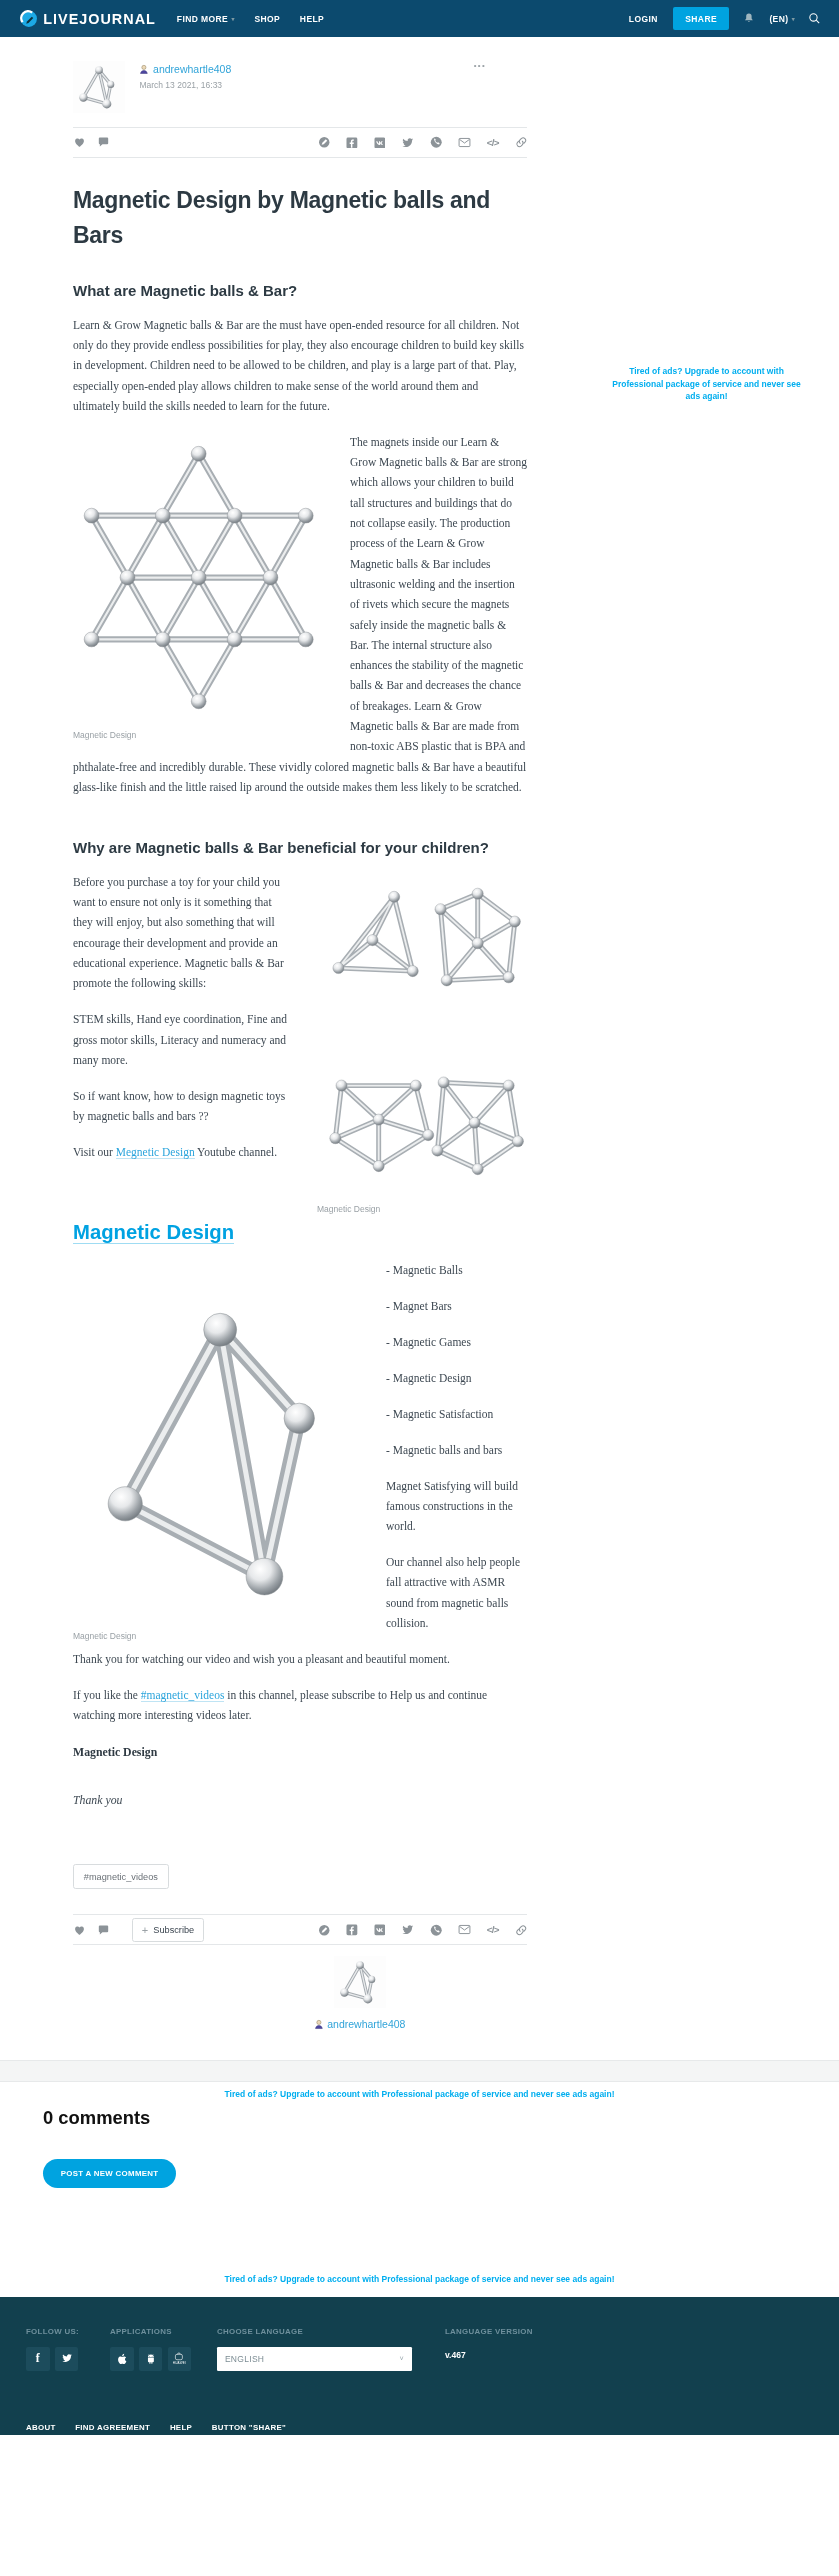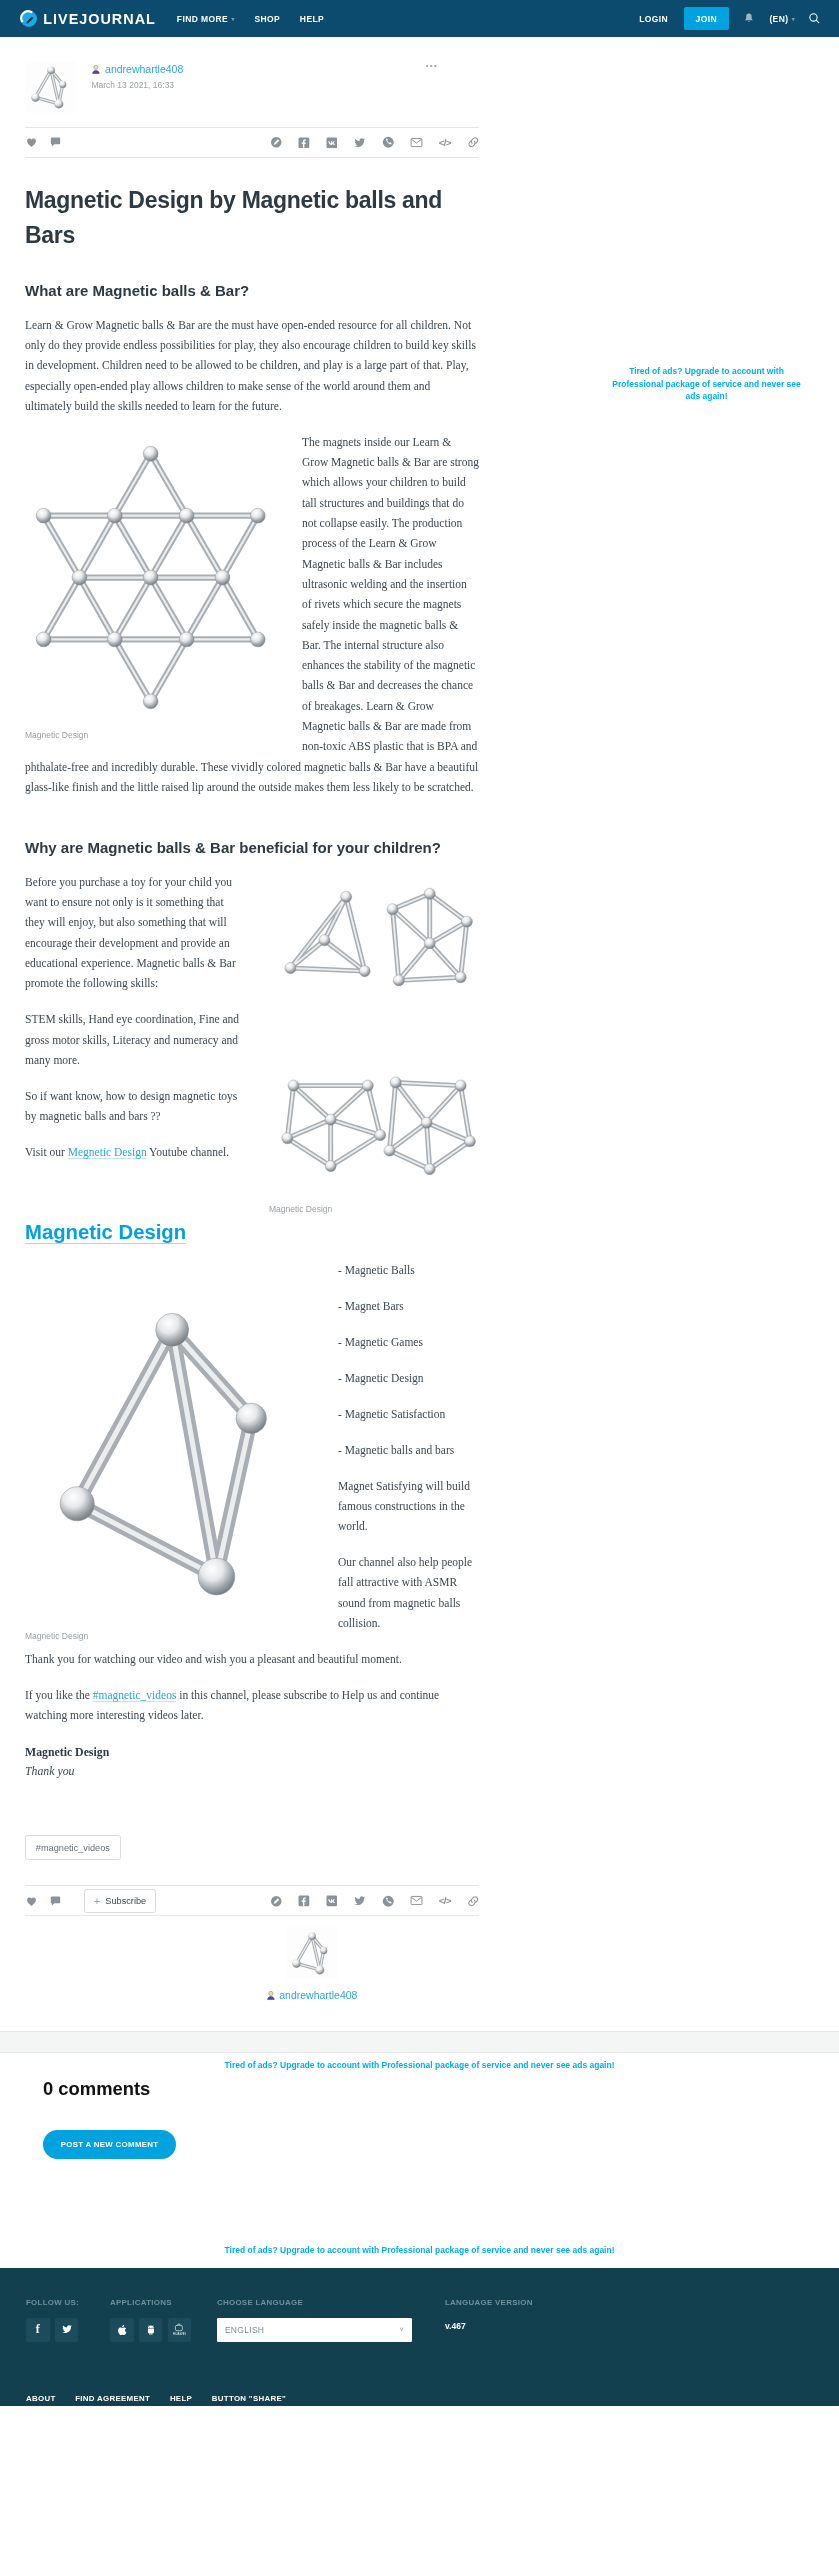--- a/index.html
+++ b/index.html
@@ -16,21 +16,21 @@
   .caret { font-size:5.9px; color:#7d99a3; margin-left:3.3px; }
   .header-right { margin-left:auto; display:flex; align-items:center; }
   .header-right a { color:#fff; font-size:8.5px; font-weight:bold; letter-spacing:0.4px; text-decoration:none; }
   .login-link { margin-right:15.7px; }
   .join-btn { background:#00a3e0; border-radius:2px; padding:6.6px 11.8px; margin-right:14.4px; }
   .bell { margin-right:14.4px; }
   .lang-menu { display:flex; align-items:center; margin-right:13px; }
   .search-btn svg, .bell svg { display:block; }
 
   
-  .page { position:relative; background:#fff; }
+  .page { position:relative; background:#fff;padding-left:48px; }
   .post-col { width:454px; margin-left:25px; position:relative; }
   .post-meta { padding-top:23.6px; display:flex; position:relative; }
   .avatar { width:52px; height:52px; flex:0 0 52px; background:#fdfdfd; }
   .byline { margin-left:14.4px; padding-top:2.6px; }
   .byline-user { display:flex; align-items:center; }
   .byline-user svg { margin-right:3.9px; }
   .username { color:#31a4d9; font-size:10.5px; text-decoration:none; }
   .post-date { color:#9aa1a6; font-size:8.5px; margin-top:5.2px; }
   .kebab { position:absolute; right:41px; top:23.6px; color:#9aa1a6; font-size:7.9px; letter-spacing:1.3px; cursor:pointer; }
 
@@ -52,21 +52,21 @@
   p.serif { font-family:"Liberation Serif","DejaVu Serif",serif; font-size:11.5px; line-height:20.3px; color:#3d4852; margin:15.7px 0 0; }
   .tlink { color:#2aa4dc; text-decoration:none; border-bottom:0.7px solid #bfe4f4; }
   figure { margin:0; }
   .fig-left { float:left; margin:13px 25px 6.6px 0; }
   .fig-right { float:right; margin:13px 0 6.6px 25px; }
   figcaption { font-size:8.5px; color:#9aa1a6; margin-top:5.2px; }
   .channel-heading { clear:both; margin:38px 0 0; font-size:20.3px; font-weight:bold; }
   .channel-heading a { color:#00a2e2; text-decoration:none; border-bottom:1.3px solid #9fdcf3; }
   .list-p { margin-top:17px; }
   .sig { font-family:"Liberation Serif","DejaVu Serif",serif; font-size:11.8px; font-weight:bold; margin:19.7px 0 0; color:#2f3a43; }
-  .thanks { font-family:"Liberation Serif","DejaVu Serif",serif; font-size:11.8px; font-style:italic; margin:4px 0 0; color:#3d4852; }
+  .thanks { font-family:"Liberation Serif","DejaVu Serif",serif; font-size:11.8px; font-style:italic; margin:33px 0 0; color:#3d4852; }
 
   .tag-chip { clear:both; display:inline-block; margin:56px 0 0; border:0.7px solid #d8dcde; border-radius:2.6px; padding:6.6px 9.8px; font-size:9.2px; color:#6b7177; cursor:pointer; }
 
   .post-standout { width:151px; margin:10.5px 0 0 211px; text-align:center; }
   .post-standout .avatar { margin:0 auto; }
   .standout-user { margin-top:10.5px; display:flex; align-items:center; justify-content:center; }
   .standout-user svg { margin-right:3.9px; }
 
   
   .side-ad { position:absolute; left:608px; top:328px; width:197px; text-align:center; color:#00aeef; font-size:8.5px; font-weight:bold; line-height:12.5px; cursor:pointer; }
@@ -122,21 +122,21 @@
   <nav class="main-nav">
     <a href="#">
         <span>FIND MORE</span>
         <span class="caret">▾</span>
       </a>
     <a href="#">SHOP</a>
     <a href="#">HELP</a>
   </nav>
   <div class="header-right">
     <a href="#" class="login-link">LOGIN</a>
-    <a href="#" class="join-btn">JOIN</a>
+    <a href="#" class="join-btn">SHARE</a>
     <span class="bell">
       <svg width="11.8" height="12.5" viewBox="0 0 24 24">
           <path d="M12 2.5a5.5 5.5 0 0 0-5.5 5.5v4.5L4 16h16l-2.5-3.5V8A5.5 5.5 0 0 0 12 2.5z" fill="#9fb6bf"></path>
           <path d="M9.8 18a2.3 2.3 0 0 0 4.4 0z" fill="#9fb6bf"></path>
         </svg>
     </span>
     <a href="#" class="lang-menu">
         <span>(EN)</span>
         <span class="caret">▾</span>
       </a>

